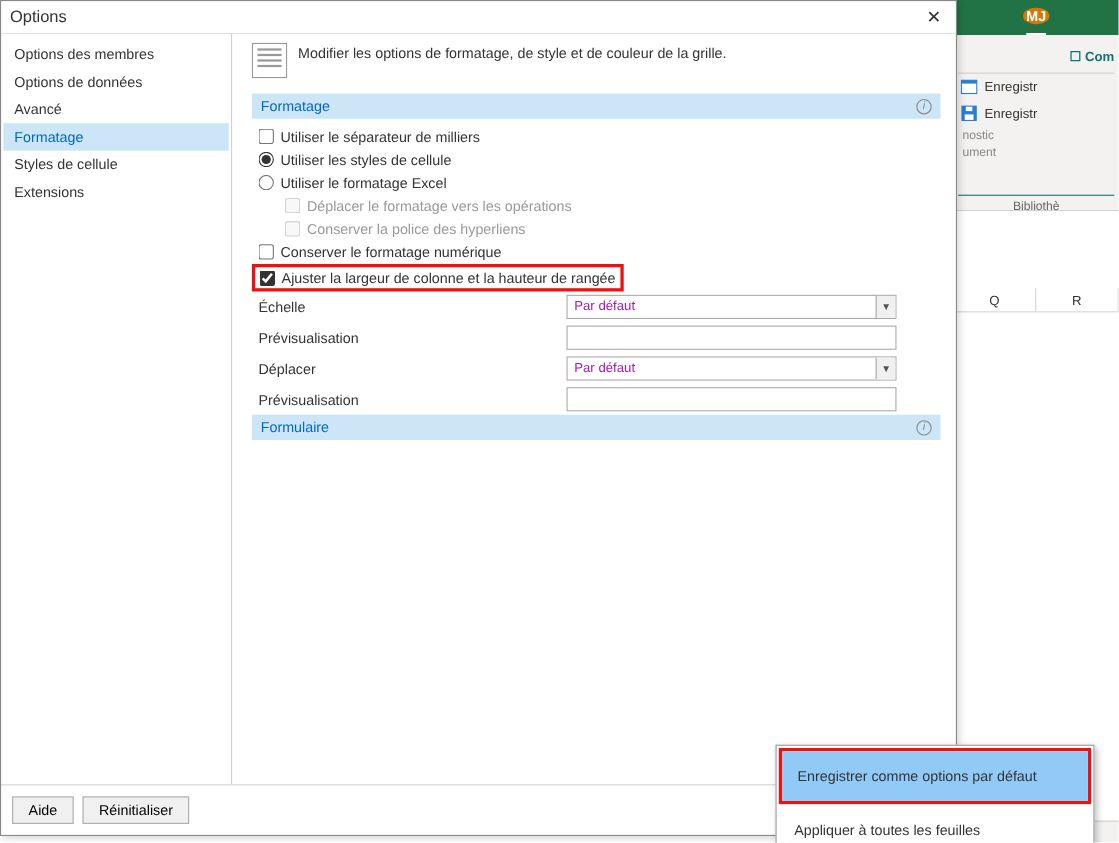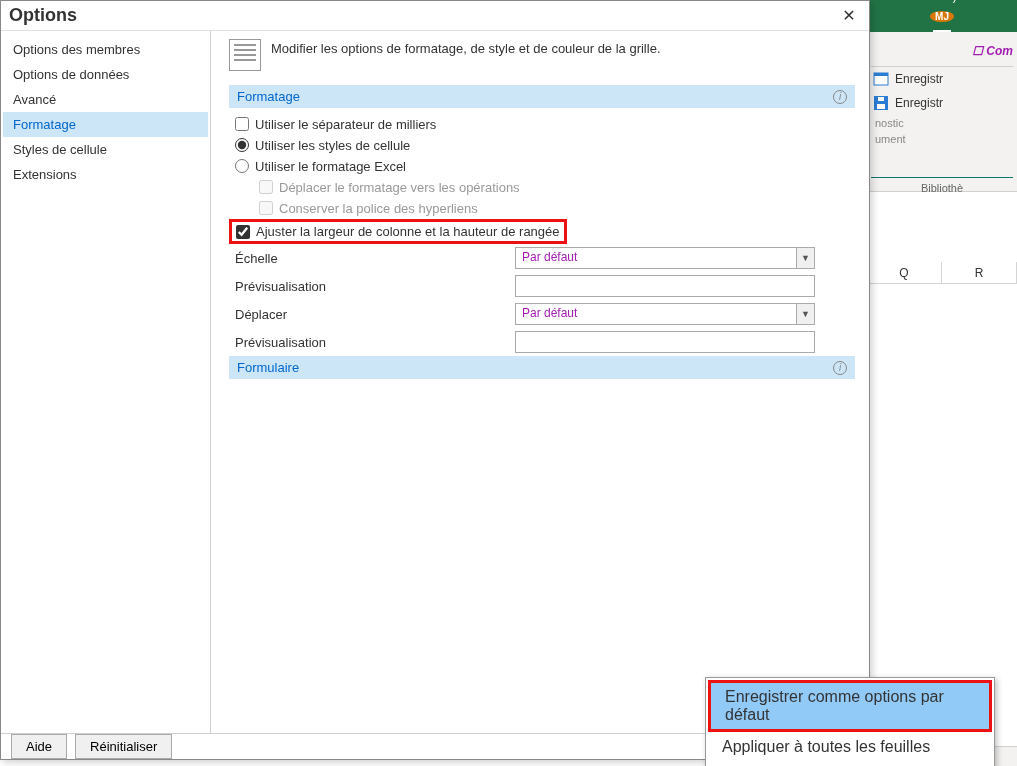--- a/index.html
+++ b/index.html
@@ -1,32 +1,32 @@
 <!DOCTYPE html>
 <html><head>
 <meta charset="utf-8">
 <style>
 * { box-sizing: border-box; margin: 0; padding: 0; font-family: "Segoe UI", Tahoma, sans-serif; }
 body { width: 1017px; height: 766px; background: #fff; position: relative; overflow: hidden; }
 .excel-bg { position: absolute; top: 0; right: 0; width: 150px; height: 32px; background: #217346; display: flex; align-items: center; justify-content: flex-end; padding: 0 6px; gap: 8px; flex-direction: column; }
 .excel-bg .badge { color: #fff; font-size: 12px; }
-.avatar { width: 24px; height: 24px; border-radius: 50%; background: #d97706; color: #fff; font-size: 10px; display: flex; align-items: center; justify-content: center; font-weight: 600; }
+.avatar { width: 24px; height: 24px; border-radius: 50%; background: #d97706; color: #fff; font-size: 13px; display: flex; align-items: center; justify-content: center; font-weight: 600; }
 .ribbon-icon { width: 18px; height: 14px; border: 1px solid #fff; position: relative; }
 .ribbon-area { position: absolute; top: 32px; right: 0; width: 150px; height: 160px; background: #f3f2f1; border-bottom: 1px solid #d0d0d0; padding: 8px 4px; font-size: 12px; color: #333; }
-.ribbon-area .comm { color: #a21caf; font-weight: 600; text-align: right; border-bottom: 1px solid #d0d0d0; padding: 4px 0 8px; font-style: italic; }
+.ribbon-area .comm { color: #0f766e; font-weight: 600; text-align: right; border-bottom: 1px solid #d0d0d0; padding: 4px 0 8px; }
 .ribbon-area .row { display: flex; align-items: center; gap: 6px; padding: 4px 2px; }
 .ribbon-area .lbl-bottom { text-align: center; color: #666; font-size: 11px; border-top: 1px solid #0f766e; padding-top: 4px; margin-top: 30px; }
 .mini-icon { width: 16px; height: 16px; display: inline-block; }
 .grid-area { position: absolute; top: 192px; right: 0; width: 150px; bottom: 20px; background: #fff; }
 .grid-header { display: flex; border-bottom: 1px solid #d4d4d4; height: 22px; margin-top: 70px; }
 .grid-header div { flex: 1; text-align: center; font-size: 12px; color: #333; border-right: 1px solid #d4d4d4; line-height: 22px; }
 .bottom-bar { position: absolute; bottom: 0; right: 0; width: 300px; height: 20px; background: #f3f2f1; border-top: 1px solid #d0d0d0; font-size: 11px; color: #666; display: flex; align-items: center; padding: 0 6px; gap: 8px; }
 .dialog { position: absolute; top: 0; left: 0; width: 870px; height: 760px; background: #fff; border: 1px solid #888; box-shadow: 2px 2px 8px rgba(0,0,0,0.2); display: flex; flex-direction: column; }
 .titlebar { height: 30px; display: flex; align-items: center; justify-content: space-between; padding: 0 8px; border-bottom: 1px solid #e0e0e0; }
-.titlebar .title { font-size: 18px; color: #333; font-weight: bold; }
+.titlebar .title { font-size: 15px; color: #333; }
 .titlebar .close { font-size: 16px; color: #333; width: 24px; text-align: center; cursor: pointer; }
 .dialog-body { flex: 1; display: flex; overflow: hidden; }
 .sidebar { width: 210px; border-right: 1px solid #d0d0d0; padding: 6px 2px; }
 .sidebar-item { padding: 5px 10px; font-size: 13px; color: #333; cursor: pointer; }
 .sidebar-item.selected { background: #cde6f7; color: #0066cc; }
 .content { flex: 1; padding: 8px 14px 8px 18px; overflow-y: auto; }
 .header-row { display: flex; align-items: flex-start; gap: 10px; margin-bottom: 14px; }
 .doc-icon { width: 32px; height: 32px; border: 1px solid #999; position: relative; flex-shrink: 0; }
 .doc-icon::before { content: ""; position: absolute; top: 4px; left: 4px; right: 4px; height: 2px; background: #999; box-shadow: 0 5px 0 #999, 0 10px 0 #999, 0 15px 0 #999; }
 .desc { font-size: 13px; color: #333; padding-top: 2px; }
@@ -37,24 +37,24 @@
 .opt-row input[type=checkbox], .opt-row input[type=radio] { width: 14px; height: 14px; accent-color: #333; }
 .opt-row.disabled { color: #999; }
 .highlight-box { border: 3px solid #e11; padding: 2px 4px; display: inline-flex; align-items: center; gap: 6px; }
 .form-row { display: flex; align-items: center; padding: 3px 6px; font-size: 13px; }
 .form-row label { width: 280px; color: #333; }
 .form-row .field { flex: 1; max-width: 300px; }
 .combo { display: flex; height: 22px; border: 1px solid #aaa; background: #fff; }
 .combo .text { flex: 1; padding: 2px 6px; font-size: 12px; color: #a21caf; }
 .combo .arrow { width: 18px; border-left: 1px solid #aaa; display: flex; align-items: center; justify-content: center; font-size: 9px; color: #555; background: #f0f0f0; }
 .textbox { height: 22px; border: 1px solid #aaa; background: #fff; width: 100%; padding: 2px 6px; font-size: 12px; }
-.dialog-footer { height: 26px; border-top: 1px solid #d0d0d0; display: flex; align-items: center; padding: 12px 10px; gap: 8px; }
+.dialog-footer { height: 46px; border-top: 1px solid #d0d0d0; display: flex; align-items: center; padding: 12px 10px; gap: 8px; }
 .btn { padding: 4px 14px; font-size: 13px; background: #f0f0f0; border: 1px solid #aaa; cursor: pointer; }
 .context-menu { position: absolute; left: 705px; top: 677px; width: 290px; background: #fff; border: 1px solid #999; box-shadow: 2px 2px 6px rgba(0,0,0,0.25); padding: 2px; }
-.context-menu .item { padding: 5px 14px; font-size: 16px; color: #333; cursor: pointer; }
+.context-menu .item { padding: 15px 14px; font-size: 13px; color: #333; cursor: pointer; }
 .context-menu .item.highlighted { background: #91c9f7; }
 .menu-red-box { border: 3px solid #e11; padding: 0; margin-bottom: 1px; }
 </style>
 </head>
 <body>
 
 <div class="excel-bg">
   <span class="badge">CSC)</span>
   <div class="avatar">MJ</div>
   <div class="ribbon-icon"></div>
@@ -128,20 +128,24 @@
         <span>Utiliser le formatage Excel</span>
       </div>
       <div class="opt-row indent disabled">
         <input type="checkbox" disabled="" style="">
         <span>Déplacer le formatage vers les opérations</span>
       </div>
       <div class="opt-row indent disabled">
         <input type="checkbox" disabled="" style="">
         <span>Conserver la police des hyperliens</span>
       </div>
+      <div class="opt-row">
+        <input type="checkbox" style="">
+        <span>Conserver le formatage numérique</span>
+      </div>
       <div class="opt-row" style="padding:0;">
         <span class="highlight-box">
           <input type="checkbox" checked="" style="">
           <span>Ajuster la largeur de colonne et la hauteur de rangée</span>
         </span>
       </div>
 
       <div class="form-row">
         <label>Échelle</label>
         <div class="field">

